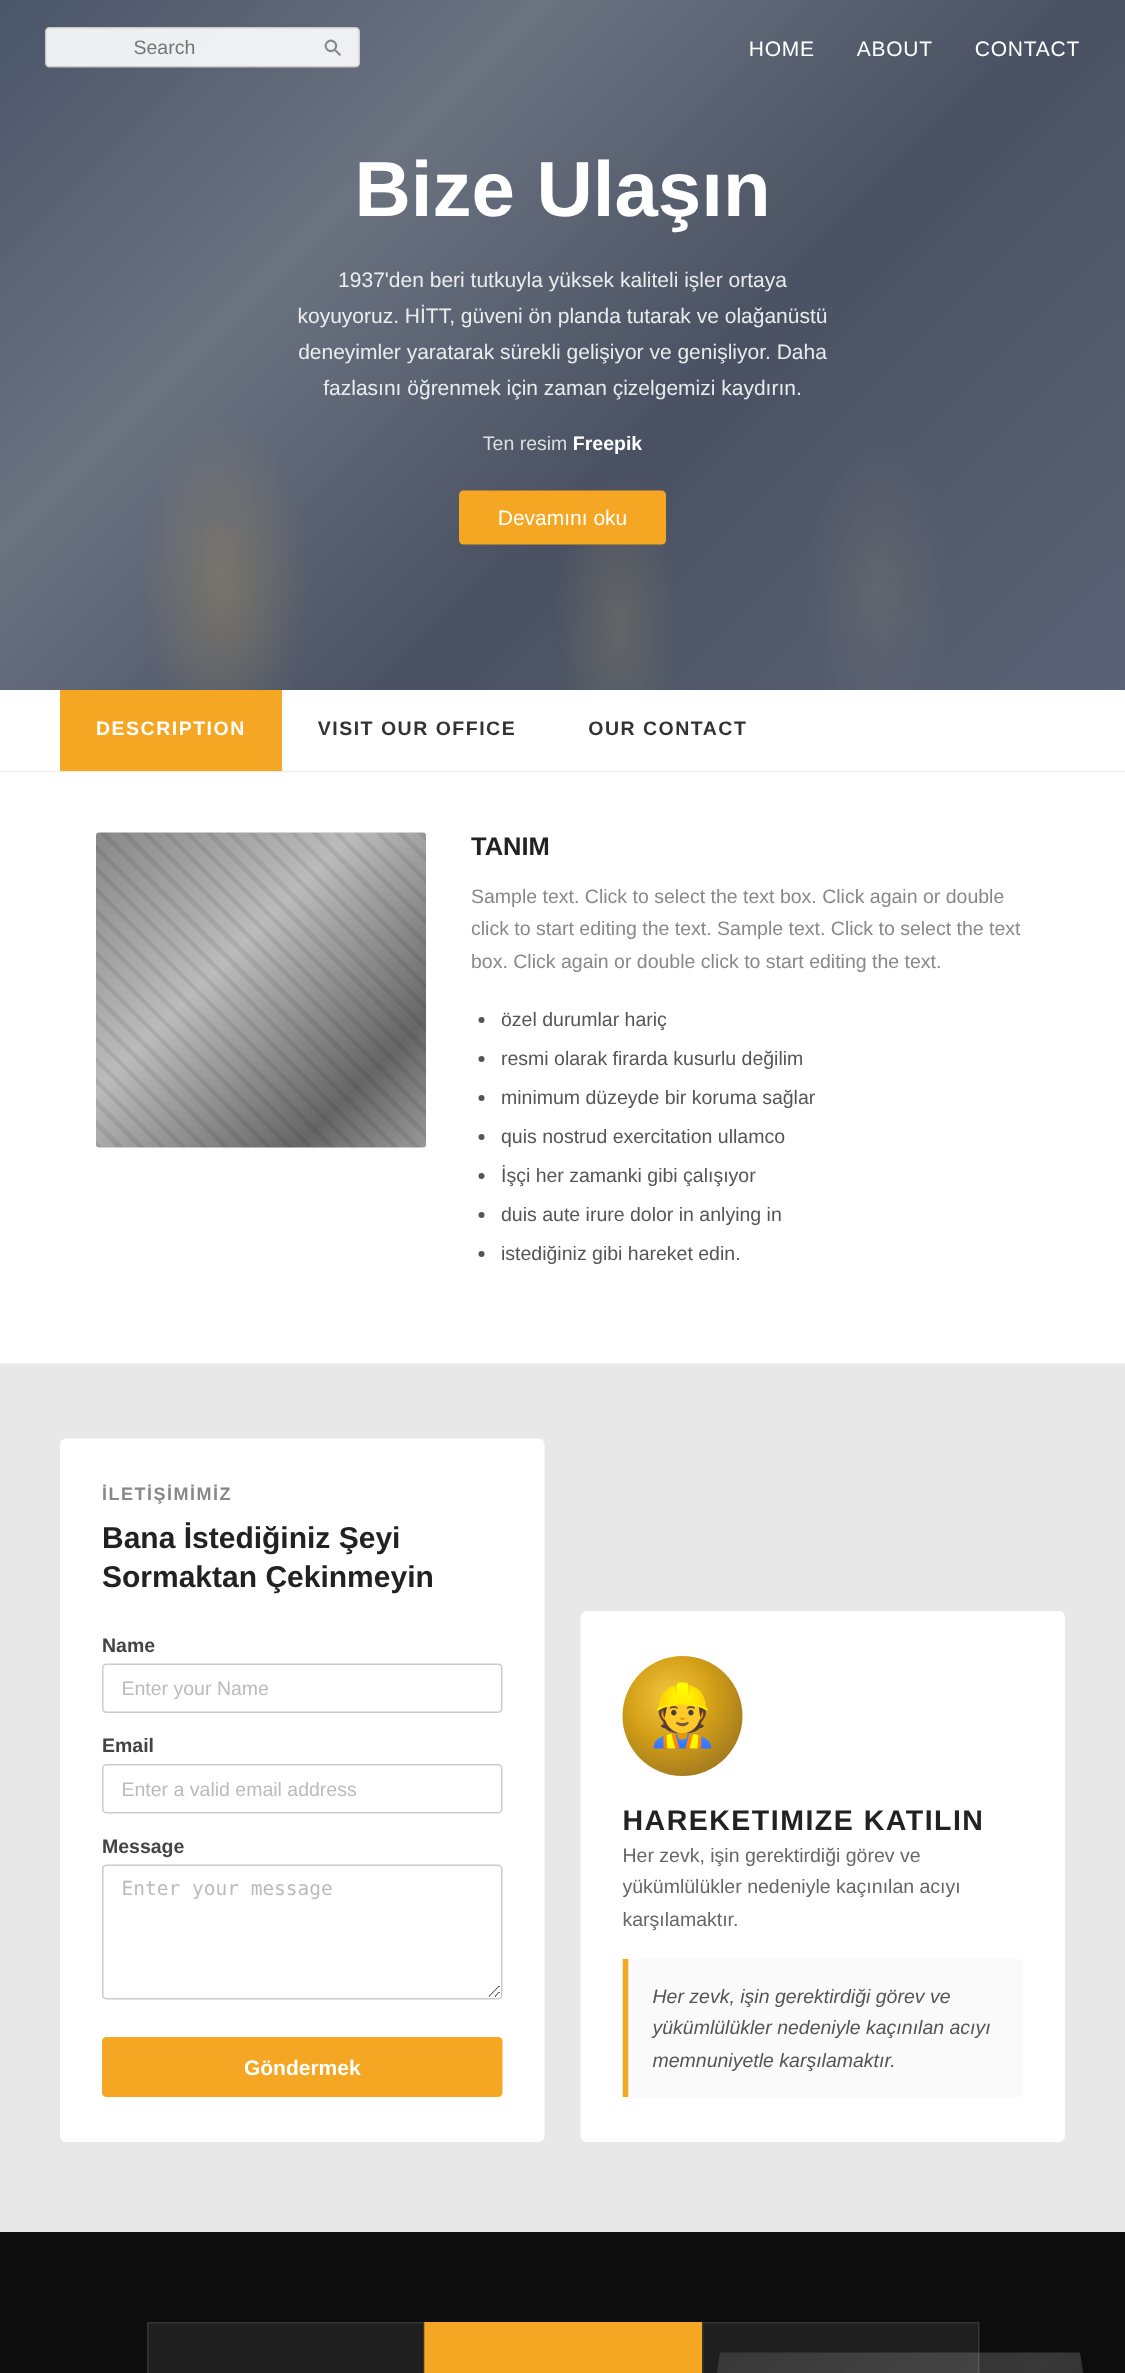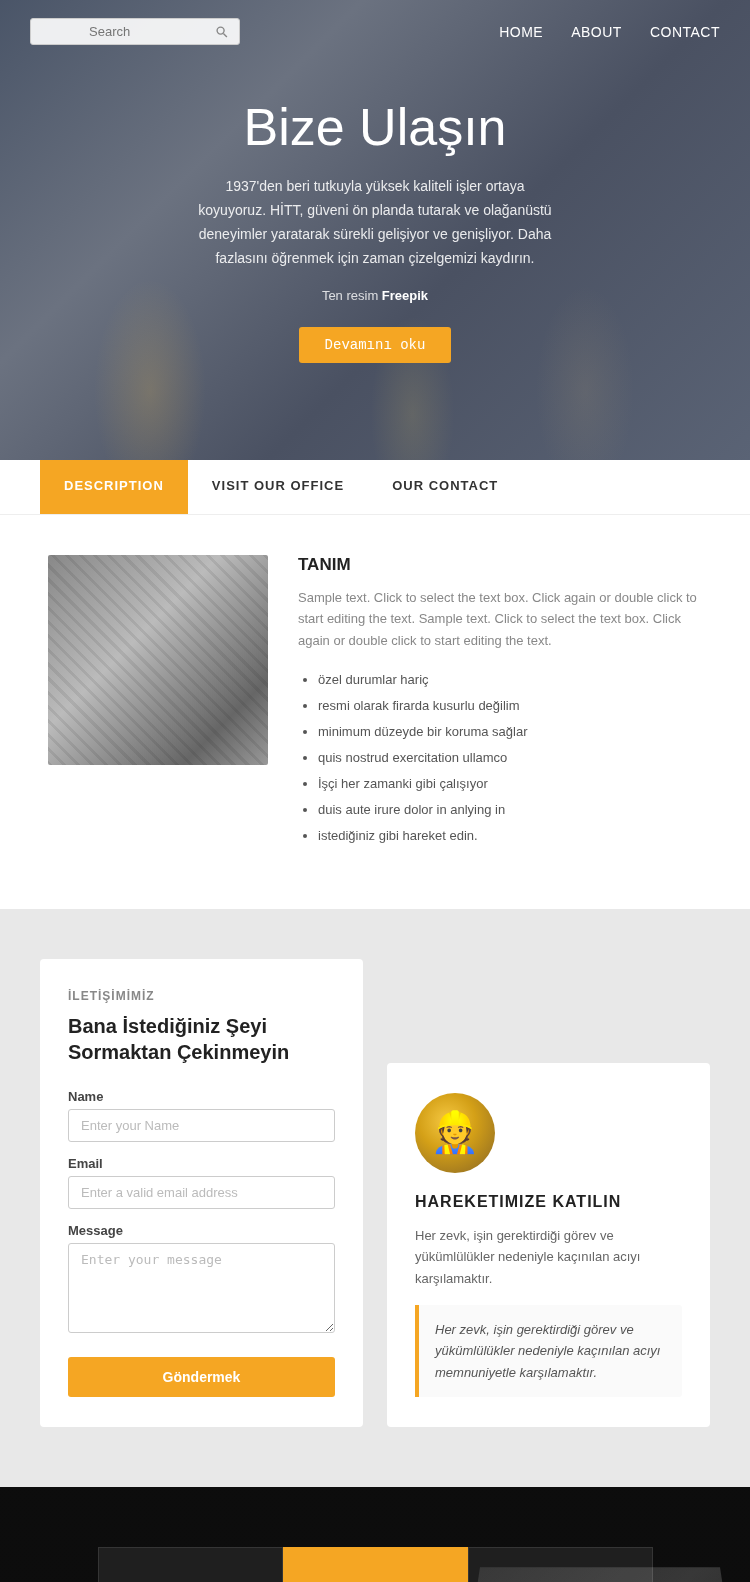--- a/index.html
+++ b/index.html
@@ -76,21 +76,21 @@
         radial-gradient(ellipse 70px 150px at 78% 85%, rgba(180,160,120,0.15) 0%, transparent 70%);
     }
     .hero-content {
       position: relative;
       z-index: 2;
       text-align: center;
       padding: 20px 40px;
     }
     .hero-title {
       font-size: 52px;
-      font-weight: 400;
+      font-weight: 700;
       color: #fff;
       margin-bottom: 18px;
     }
     .hero-desc {
       font-size: 14px;
       color: rgba(255,255,255,0.88);
       line-height: 1.7;
       max-width: 360px;
       margin: 0 auto 17px;
     }
@@ -103,21 +103,20 @@
     .hero-btn {
       display: inline-block;
       background: #f5a623;
       color: #fff;
       border: none;
       border-radius: 3px;
       padding: 10px 26px;
       font-size: 14px;
       cursor: pointer;
       font-weight: 500;
-      font-family: Liberation Mono, monospace;
     }
 
     
     .tabs-section {
       background: #fff;
       padding: 0 40px;
       border-bottom: 1px solid #eee;
     }
     .tabs-row {
       display: flex;
@@ -135,21 +134,21 @@
     }
     .tab.active {
       background: #f5a623;
       color: #fff;
       border-bottom: 3px solid #f5a623;
     }
 
     
     .description-section {
       background: #fff;
-      padding: 40px 48px 60px;
+      padding: 40px 64px 60px;
     }
     .desc-inner {
       display: flex;
       gap: 30px;
     }
     .desc-img {
       width: 220px;
       min-width: 220px;
       height: 210px;
       background: linear-gradient(135deg, #888 0%, #bbb 40%, #666 80%, #999 100%);
@@ -272,25 +271,24 @@
       overflow: hidden;
       display: flex;
       align-items: center;
       justify-content: center;
     }
     .worker-avatar::after {
       content: '👷';
       font-size: 40px;
     }
     .join-title {
-      font-size: 16px;
+      font-size: 19px;
       font-weight: 800;
       letter-spacing: 1px;
       color: #222;
-      margin-bottom: 14px;
       text-transform: uppercase;
     }
     .join-text {
       font-size: 13px;
       color: #666;
       line-height: 1.65;
       margin-bottom: 16px;
     }
     .quote-block {
       border-left: 4px solid #f5a623;

